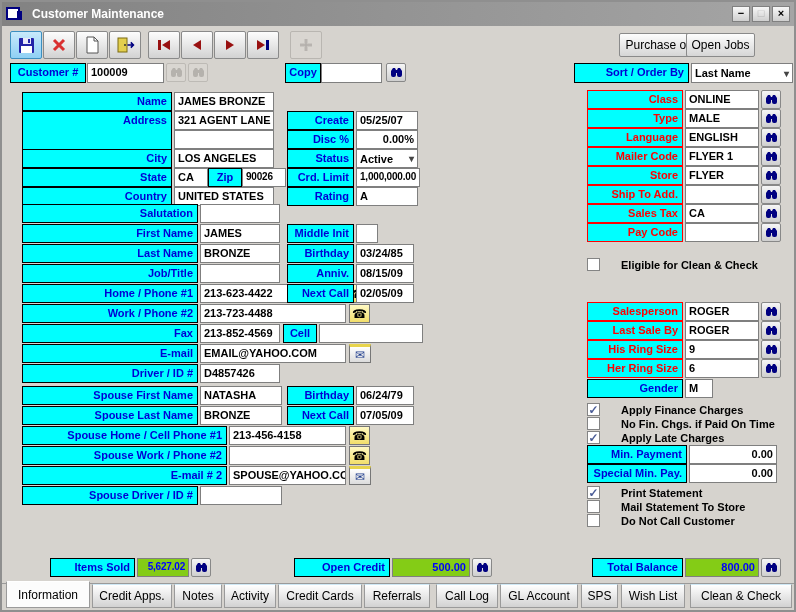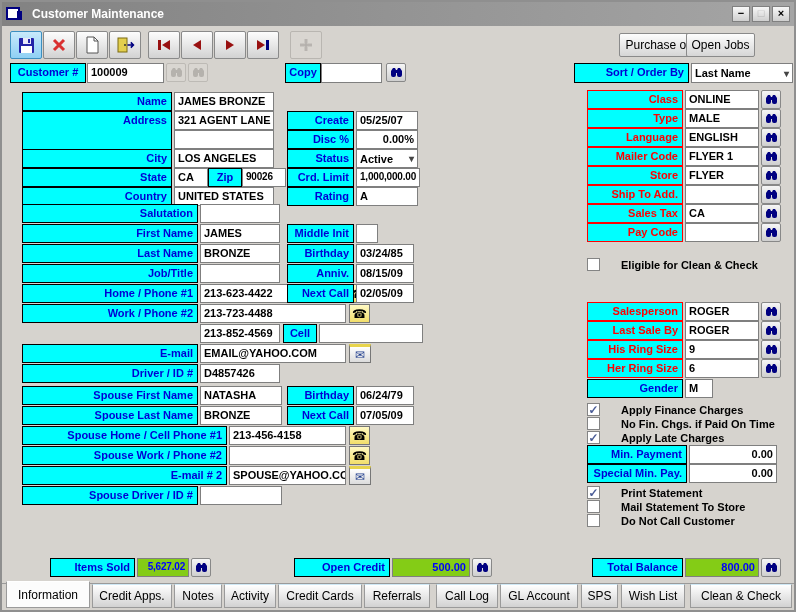--- a/index.html
+++ b/index.html
@@ -205,20 +205,21 @@
   <div class="lbl" style="left:20px;top:282px;width:176px">Home / Phone #1</div>
   <div class="inp" style="left:198px;top:282px;width:146px">213-623-4422</div>
   <div class="phone-btn" style="left:347px;top:282px">
       <span>☎</span>
     </div>
   <div class="lbl" style="left:20px;top:302px;width:176px">Work / Phone #2</div>
   <div class="inp" style="left:198px;top:302px;width:146px">213-723-4488</div>
   <div class="phone-btn" style="left:347px;top:302px">
       <span>☎</span>
     </div>
+  <div class="lbl" style="left:20px;top:322px;width:176px">Fax</div>
   <div class="inp" style="left:198px;top:322px;width:80px">213-852-4569</div>
   <div class="lbl center" style="left:281px;top:322px;width:34px">Cell</div>
   <div class="inp" style="left:317px;top:322px;width:104px"></div>
   <div class="lbl" style="left:20px;top:342px;width:176px">E-mail</div>
   <div class="inp" style="left:198px;top:342px;width:146px">EMAIL@YAHOO.COM</div>
   <div class="mail-btn" style="left:347px;top:342px">
       <span>✉</span>
     </div>
   <div class="lbl" style="left:20px;top:362px;width:176px">Driver / ID #</div>
   <div class="inp" style="left:198px;top:362px;width:80px">D4857426</div>

